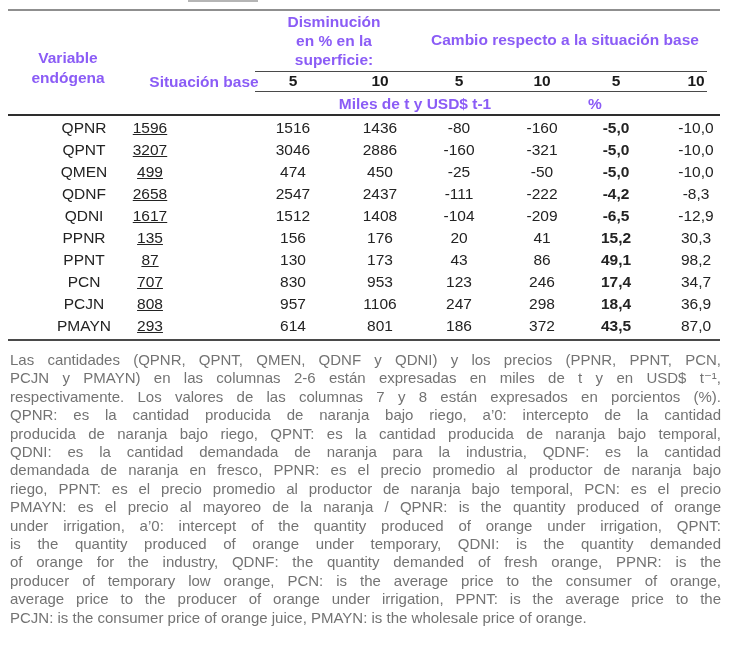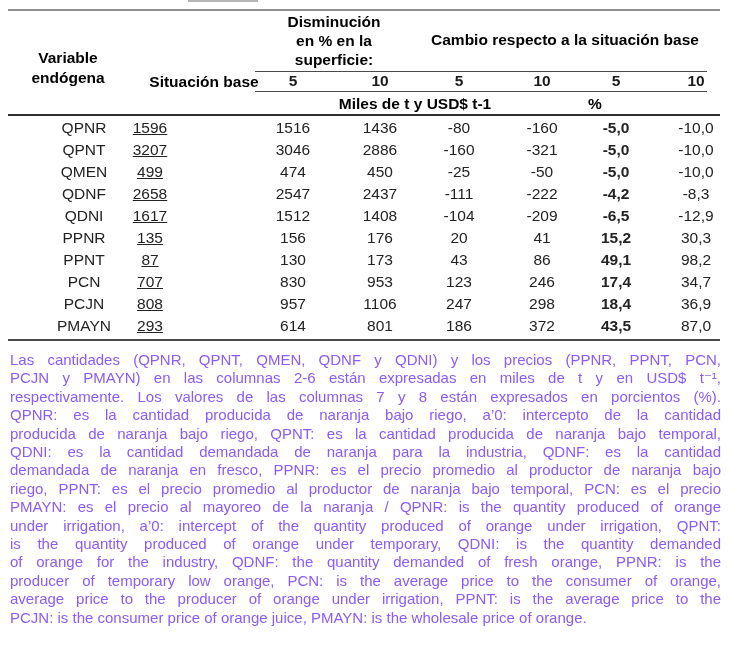--- a/index.html
+++ b/index.html
@@ -17,21 +17,21 @@
   .rule-mid1       { left: 255px; top: 71px;  width: 452px; height: 1px; background: #4a4a4a; }
   .rule-mid2       { left: 255px; top: 91px;  width: 452px; height: 1px; background: #4a4a4a; }
   .rule-hdrbottom  { left: 8px;   top: 114px; width: 712px; height: 2px; background: #2e2e2e; }
   .rule-bottom     { left: 8px;   top: 339px; width: 712px; height: 2px; background: #4a4a4a; }
   .artifact        { position: absolute; left: 188px; top: 0; width: 70px; height: 2px; background: #b5b5b5; }
 
   .hdr {
     position: absolute;
     font-weight: 700;
     font-size: 15.5px;
-    color: #000000;
+    color: #8b5cf6;
     text-align: center;
   }
   .hdr-variable    { left: 13px;  top: 48px; width: 110px; line-height: 20px; }
   .hdr-situacion   { left: 149px; top: 72px; width: 110px; line-height: 20px; }
   .hdr-disminucion { left: 281px; top: 12px; width: 106px; line-height: 19px; }
   .hdr-cambio      { left: 425px; top: 30px; width: 280px; line-height: 19px; }
   .hdr-units-left  { left: 250px; top: 94px; width: 330px; line-height: 20px; }
   .hdr-units-right { left: 560px; top: 94px; width: 70px;  line-height: 20px; }
 
   .hdr-subrow { position: absolute; left: 0; top: 71px; width: 731px; height: 20px; }
@@ -53,21 +53,21 @@
   .c6 { left: 492px; width: 100px; }
   .c7 { left: 566px; width: 100px; font-weight: bold; }
   .c8 { left: 646px; width: 100px; }
 
   .caption {
     position: absolute;
     left: 10px;
     top: 351px;
     width: 711px;
     font-size: 15px;
-    color: #8b5cf6;
+    color: #737373;
   }
   .cap-line {
     line-height: 18.4px;
     text-align: justify;
     text-align-last: justify;
     white-space: normal;
   }
   .cap-line:last-child { text-align-last: left; }
 </style>
 </head>

